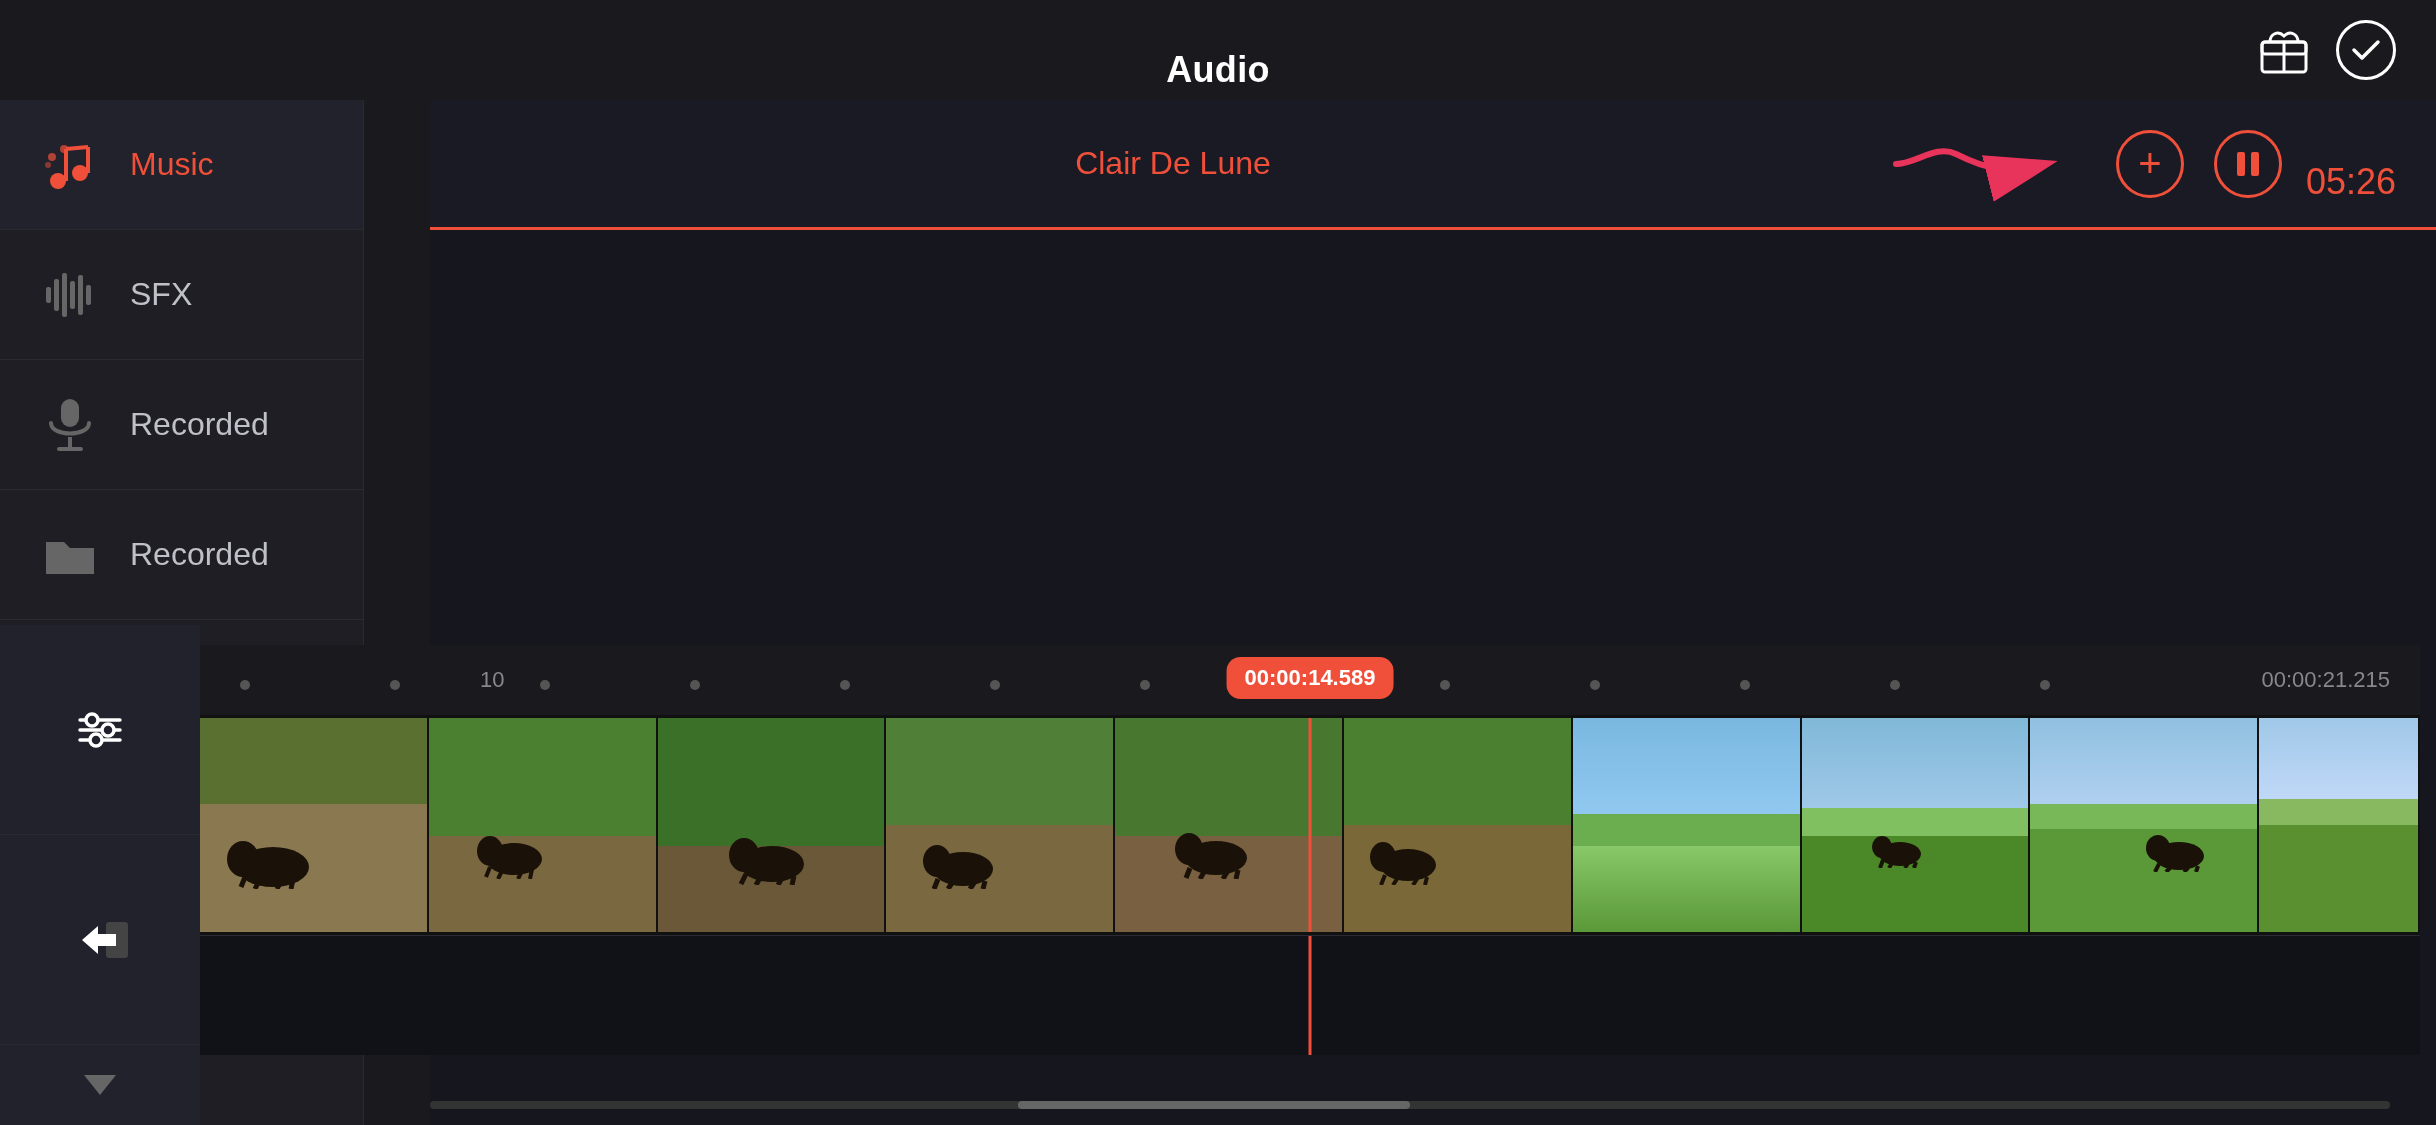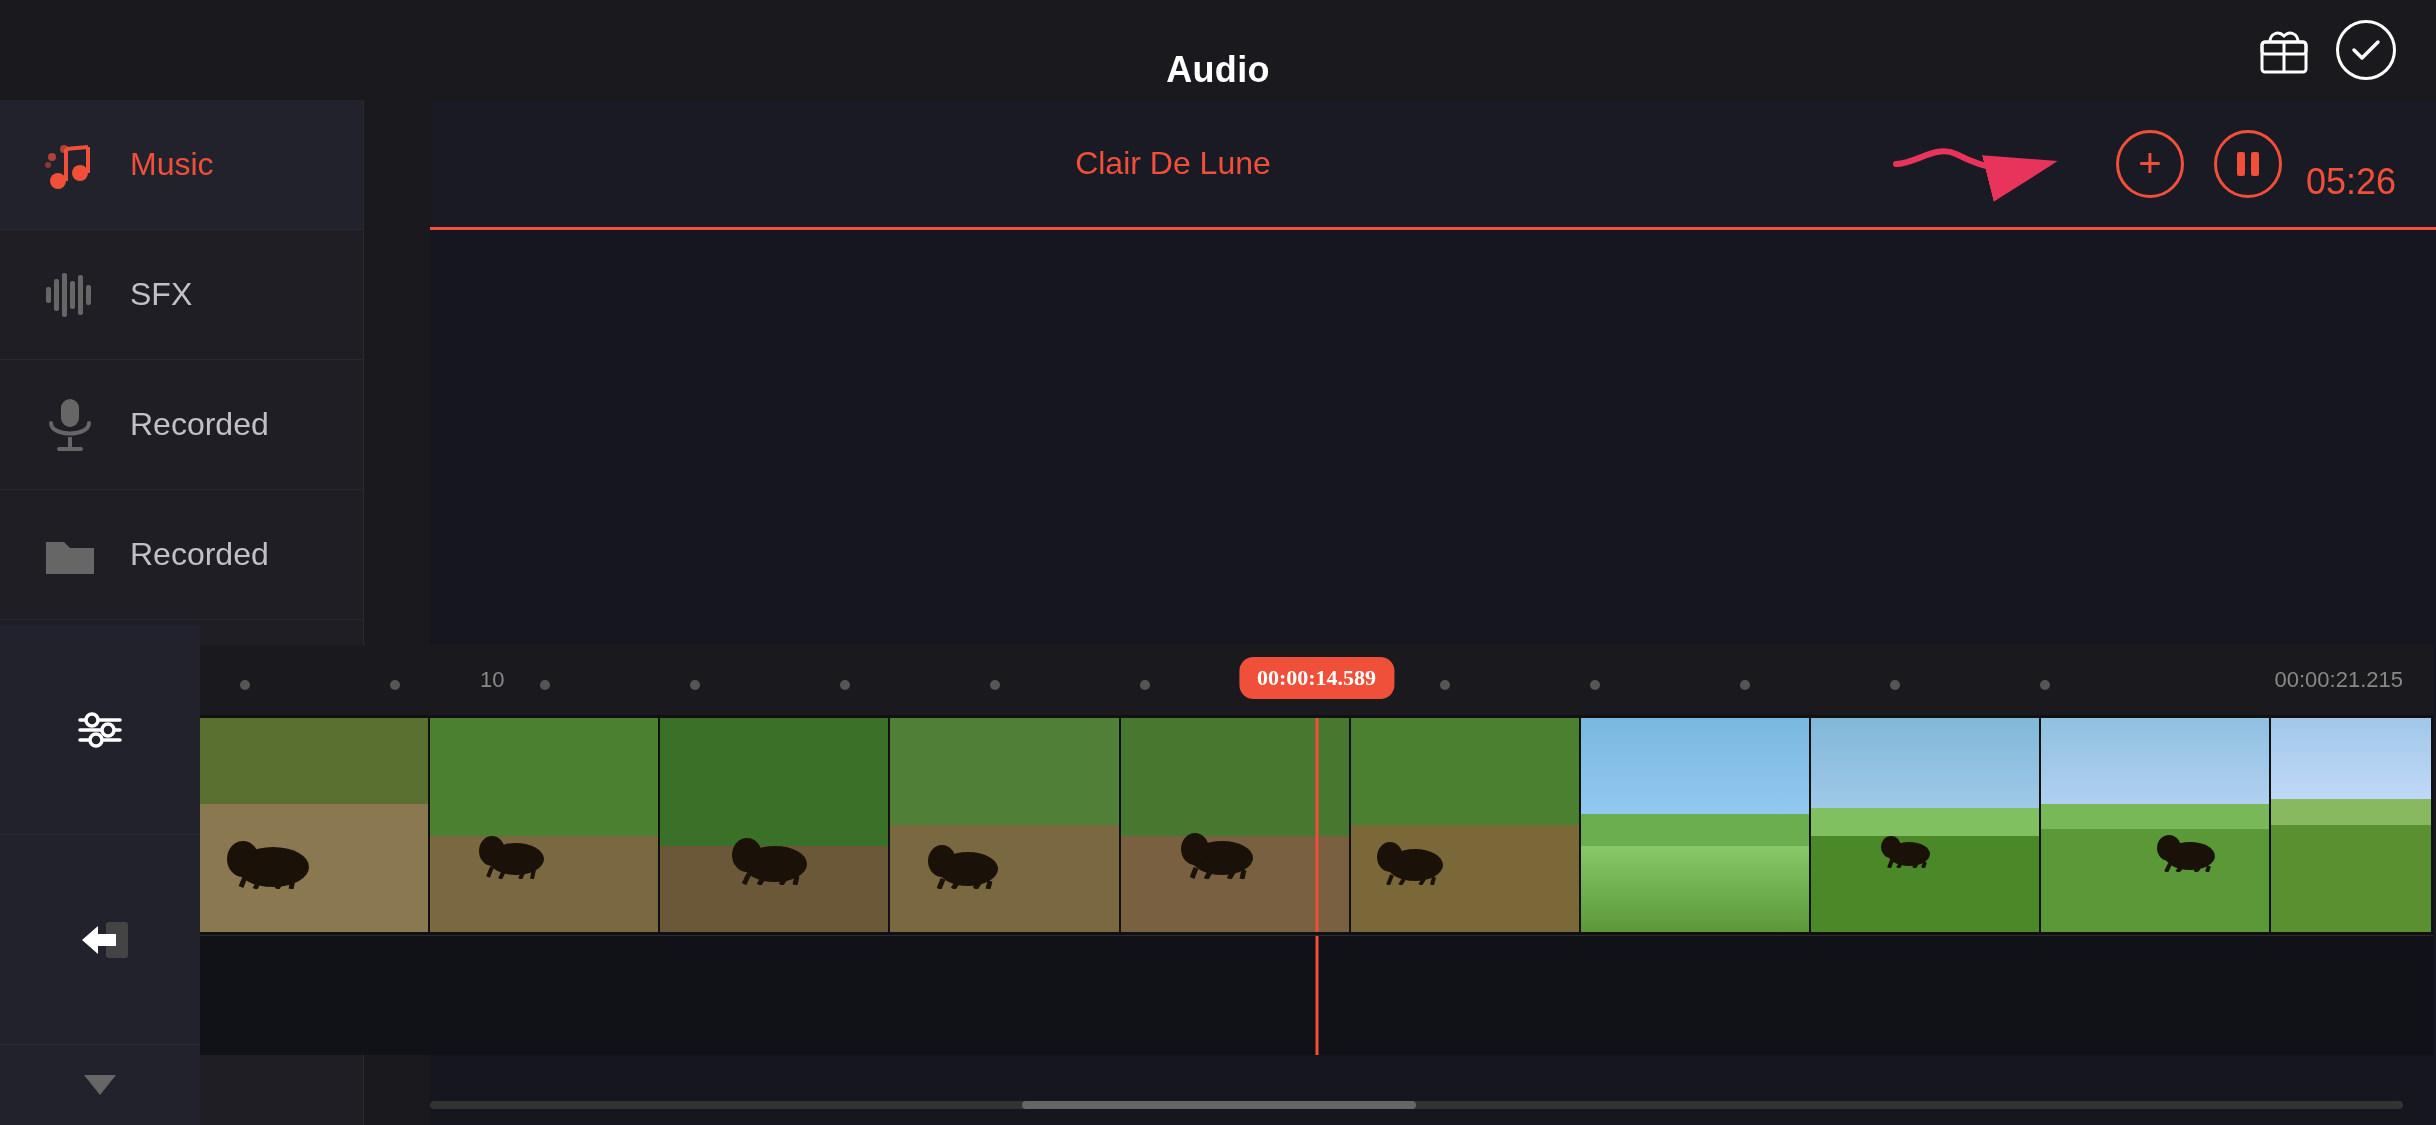--- a/index.html
+++ b/index.html
@@ -233,21 +233,20 @@
       top: 12px;
       left: 50%;
       transform: translateX(-50%);
       background: #f0503a;
       color: white;
       font-size: 22px;
       padding: 8px 18px;
       border-radius: 14px;
       font-weight: 600;
       white-space: nowrap;
-      font-family: Liberation Serif, serif;
     }
 
     .timestamp-end {
       position: absolute;
       right: 30px;
       top: 50%;
       transform: translateY(-50%);
       font-size: 22px;
       color: #888;
     }
@@ -401,21 +400,21 @@
         </svg>
       </div>
 
       <span class="duration-text">05:26</span>
     </div>
 
   </div>
 
 </div>
 
-<div style="position: absolute; bottom: 0; left: 0; right: 3px; height: 480px;">
+<div style="position: absolute; bottom: 0; left: 0; right: 16px; height: 480px;">
 
   <div class="left-tools">
     <div class="tool-btn">
       <svg width="60" height="60" viewBox="0 0 60 60" fill="none">
         <line x1="10" y1="20" x2="50" y2="20" stroke="white" stroke-width="3.5" stroke-linecap="round"></line>
         <line x1="10" y1="30" x2="50" y2="30" stroke="white" stroke-width="3.5" stroke-linecap="round"></line>
         <line x1="10" y1="40" x2="50" y2="40" stroke="white" stroke-width="3.5" stroke-linecap="round"></line>
         <circle cx="22" cy="20" r="6" fill="#22222c" stroke="white" stroke-width="3.5"></circle>
         <circle cx="38" cy="30" r="6" fill="#22222c" stroke="white" stroke-width="3.5"></circle>
         <circle cx="26" cy="40" r="6" fill="#22222c" stroke="white" stroke-width="3.5"></circle>

